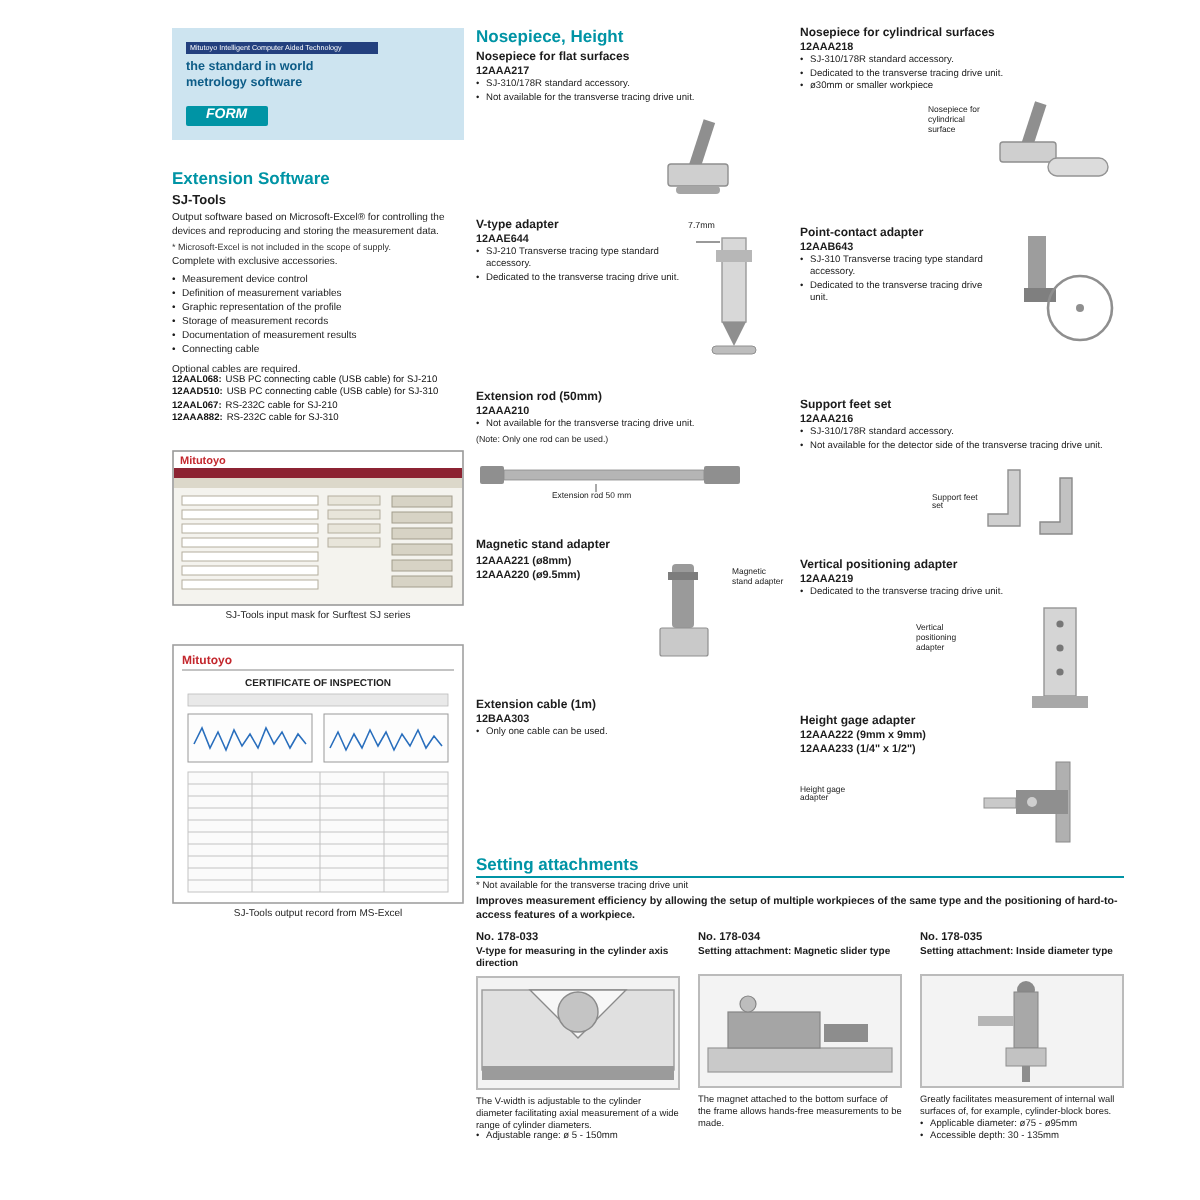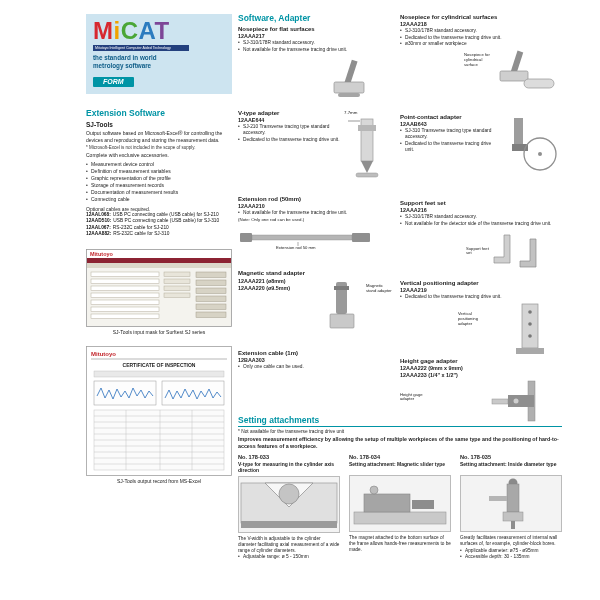--- a/index.html
+++ b/index.html
@@ -41,41 +41,38 @@
   .pnote{font-size:4.4px;margin-top:1px;}
   .prow{display:flex;gap:4px;}
   .ptxt{flex:1 1 auto;min-width:0;}
   .pimg{flex:0 0 auto;position:relative;}
   .img-right{display:flex;justify-content:flex-end;padding-right:14px;}
   .img-label{font-size:4.2px;color:#222;line-height:1.15;position:absolute;}
   .dim-label{font-size:4.4px;color:#222;}
   svg{display:block;}
 
   
-  #setting{position:absolute;left:238px;top:416px;width:324px;}
+  #setting{position:absolute;left:238px;top:428px;width:324px;}
   .rule{border-bottom:1.2px solid #0094a5;margin-top:1px;}
   .set-note{font-size:4.8px;margin-top:2px;}
   .set-intro{font-size:5.3px;font-weight:bold;line-height:1.3;margin-top:2px;}
   .set-cols{display:flex;gap:9px;margin-top:4px;}
   .set-col{width:102px;}
   .set-no{font-weight:bold;font-size:5.6px;}
   .set-name{font-weight:bold;font-size:5px;line-height:1.25;margin-top:1px;min-height:12px;}
   .set-photo{margin-top:2px;border:.5px solid #bbb;background:#f3f3f3;}
   .set-cap{font-size:4.7px;line-height:1.3;margin-top:3px;}
 </style>
 </head>
 <body>
 
 <div>
 
   <div id="left-col">
     <div class="logo-box">
-      <div class="logo-word">
-        <span class="lm0">M</span><span class="lm1">i</span><span class="lm2">C</span><span class="lm3">A</span><span class="lm4">T</span>
-      </div>
       <div class="logo-subbar">Mitutoyo Intelligent Computer Aided Technology</div>
       <div class="tagline">
         <div>the standard in world</div>
         <div>metrology software</div>
       </div>
       <div class="form-badge">FORM</div>
     </div>
 
     <div class="sec-h" id="opt-title">Extension Software</div>
     <div class="sub-h">SJ-Tools</div>
@@ -161,21 +158,21 @@
             <line x1="106" y1="64" x2="106" y2="124"></line>
         </g>
       </svg>
       <div class="shot-caption">SJ-Tools output record from MS-Excel</div>
     </div>
   </div>
 
   <div id="np">
 
     <div id="np-col1">
-      <div class="sec-h" style="margin-bottom:3px;">Software, Adapter</div>
+      <div class="sec-h" style="margin-bottom:3px;">Nosepiece, Height</div>
 
       <div class="prod" style="min-height:84px;">
         <div class="prod-title">Nosepiece for flat surfaces</div>
         <div class="prod-code">12AAA217</div>
         <div class="bullet">SJ-310/178R standard accessory.</div>
         <div class="bullet">Not available for the transverse tracing drive unit.</div>
         <div class="img-right" style="margin-top:3px;">
           <svg width="58" height="46" viewBox="0 0 58 46">
             <rect x="30" y="4" width="6" height="24" fill="#8f8f8f" transform="rotate(18 33 16)"></rect>
             <rect x="16" y="26" width="30" height="11" rx="1.5" fill="#cfcfcf" stroke="#8f8f8f" stroke-width="0.7"></rect>

